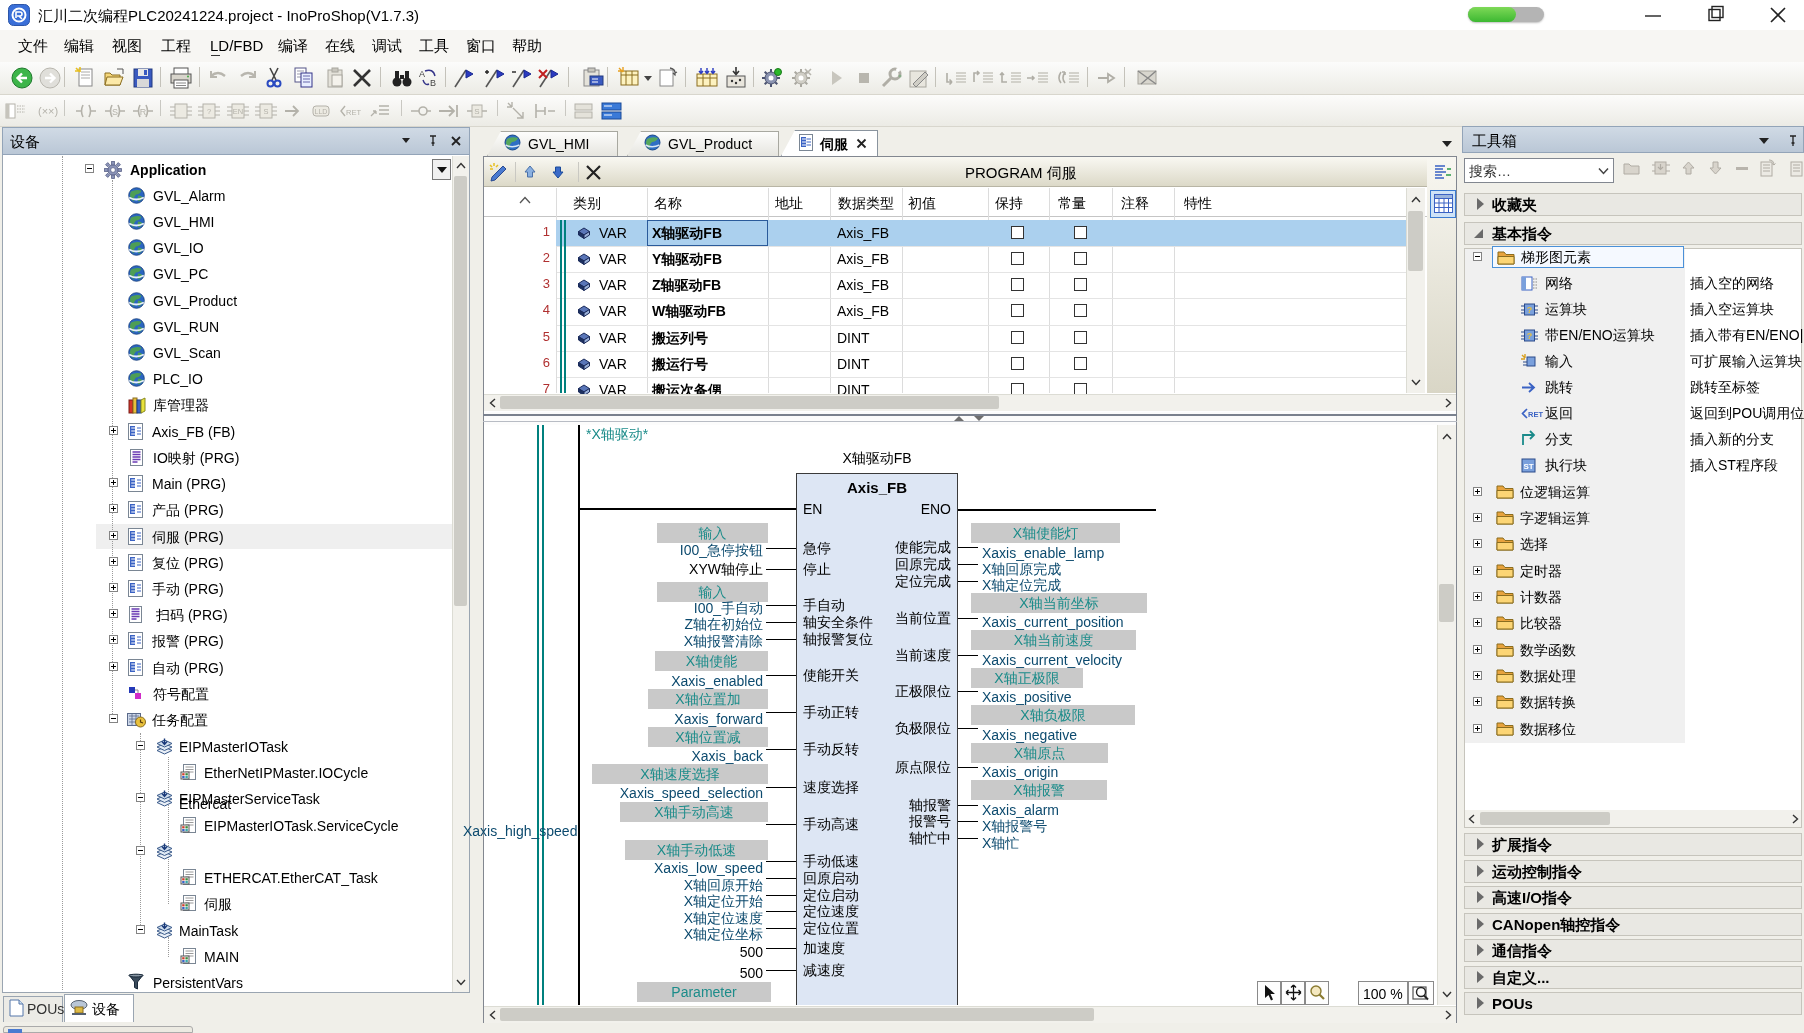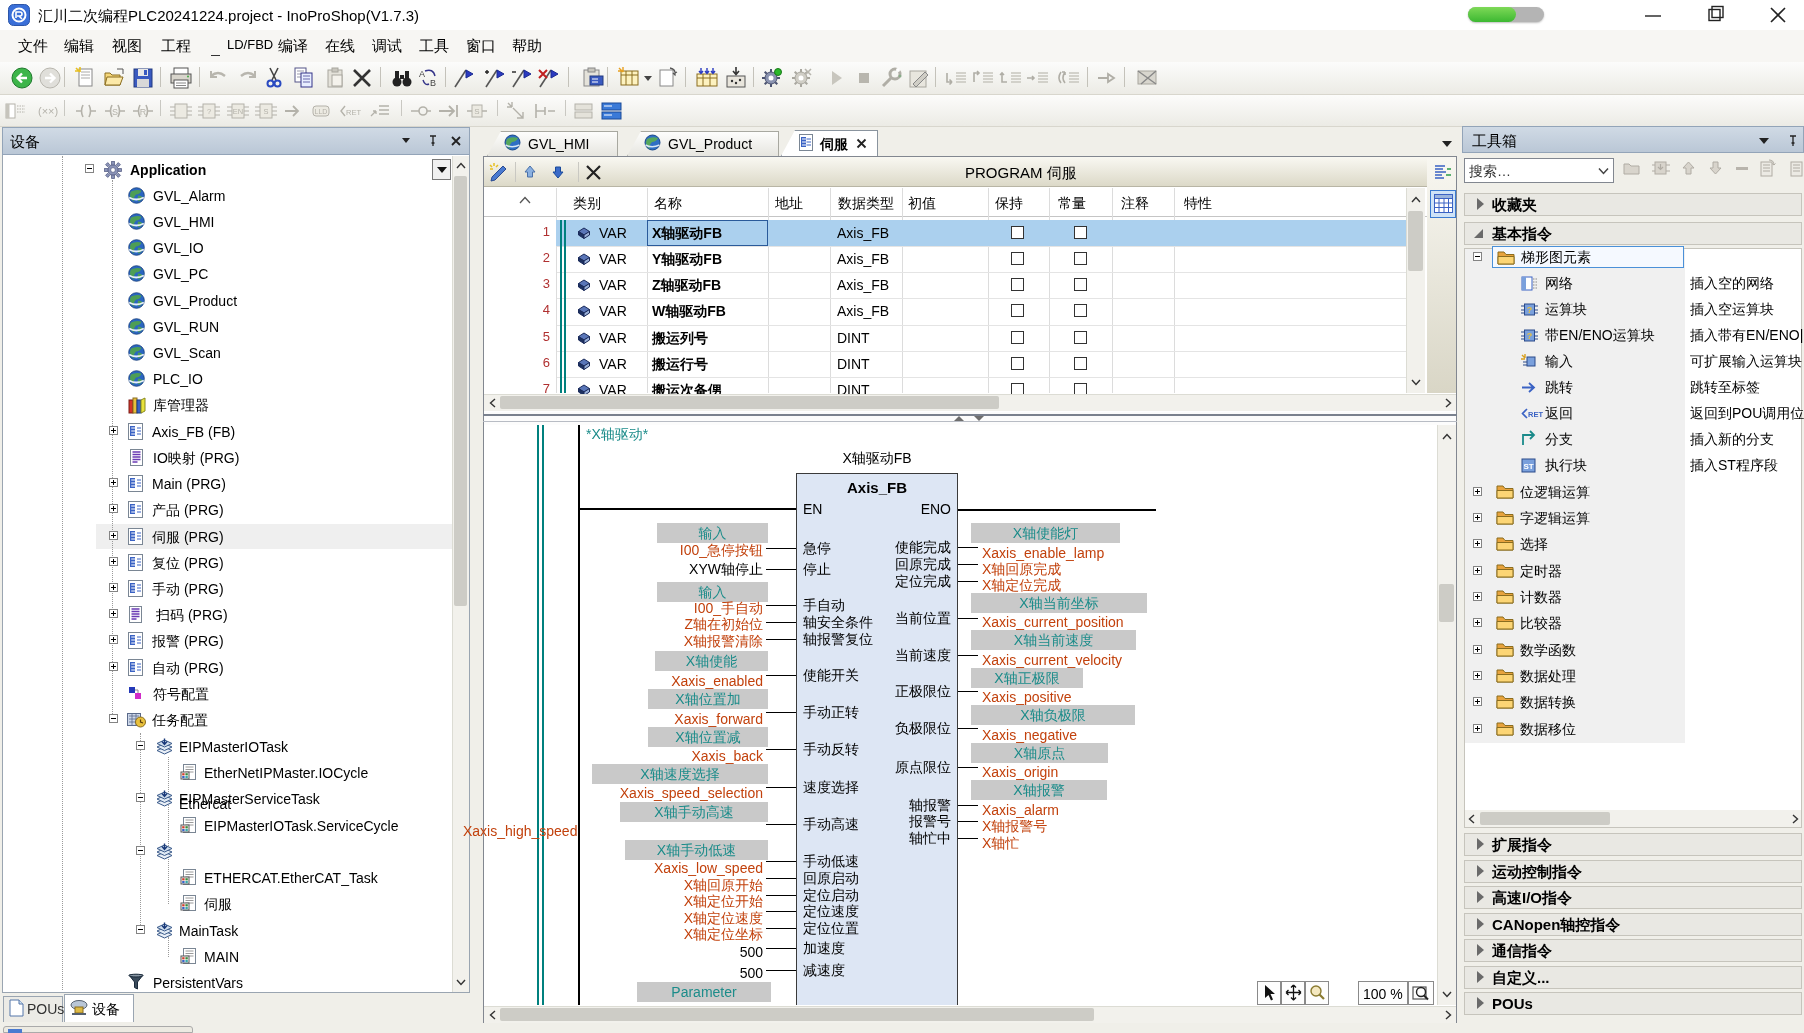--- a/index.html
+++ b/index.html
@@ -1,20 +1,20 @@
 <!DOCTYPE html>
 <html><head><meta charset="utf-8">
 <style>
 *{margin:0;padding:0;box-sizing:border-box}
 html,body{width:1804px;height:1033px;overflow:hidden;background:#f0efe9;
  font-family:"Liberation Sans",sans-serif;-webkit-font-smoothing:antialiased}
 .a{position:absolute}
 .tx{position:absolute;white-space:nowrap;font-size:14px;color:#000}
 .teal{color:#1c8c8a}
-.pur{color:#c2410c}
+.pur{color:#0c4a6e}
 .gbox{position:absolute;background:#c9c9c9;color:#1c8c8a;font-size:14px;text-align:center;white-space:nowrap;line-height:20px;height:20px}
 .exp{position:absolute;width:9px;height:9px;background:#fff;border:1px solid #848484}
 .exp:before{content:"";position:absolute;left:1px;top:3px;width:5px;height:1px;background:#000}
 .exp.plus:after{content:"";position:absolute;left:3px;top:1px;width:1px;height:5px;background:#000}
 .sep1{position:absolute;width:1px;background:#c9c8c2;top:5px;bottom:5px}
 .cb{position:absolute;width:13px;height:13px;background:#fff;border:1px solid #333}
 .hl{position:absolute;height:1px;background:#000}
 .vl{position:absolute;width:1px;background:#000}
 svg{position:absolute;overflow:visible}
 </style></head><body>
@@ -31,21 +31,21 @@
 <path d="M2 10 L18 10" stroke="#222" stroke-width="1.4"></path>
 <rect x="66" y="3.5" width="11" height="11" fill="none" stroke="#222" stroke-width="1.4"></rect>
 <rect x="69" y="0.5" width="11" height="11" fill="none" stroke="#222" stroke-width="1.4"></rect>
 <path d="M128 2 L142 16 M142 2 L128 16" stroke="#222" stroke-width="1.6"></path>
 </svg>
 <div class="a" style="left:0;top:30px;width:1804px;height:32px;background:#f7f6f3"></div>
 <div class="tx" style="left:18px;top:37px;font-size:15px">文件</div>
 <div class="tx" style="left:64px;top:37px;font-size:15px">编辑</div>
 <div class="tx" style="left:112px;top:37px;font-size:15px">视图</div>
 <div class="tx" style="left:161px;top:37px;font-size:15px">工程</div>
-<div class="tx" style="left:227px;top:37px;font-size:13px">LD/FBD</div>
+<div class="tx" style="left:210px;top:37px;font-size:15px">LD/FBD</div>
 <div class="tx" style="left:278px;top:37px;font-size:15px">编译</div>
 <div class="tx" style="left:325px;top:37px;font-size:15px">在线</div>
 <div class="tx" style="left:372px;top:37px;font-size:15px">调试</div>
 <div class="tx" style="left:419px;top:37px;font-size:15px">工具</div>
 <div class="tx" style="left:466px;top:37px;font-size:15px">窗口</div>
 <div class="tx" style="left:512px;top:37px;font-size:15px">帮助</div>
 <div class="a" style="left:211px;top:55px;width:9px;height:1px;background:#333"></div>
 <div class="a" style="left:0;top:62px;width:1804px;height:33px;background:linear-gradient(#fcfcfb,#ecebe5);border-bottom:1px solid #d8d6cd"></div>
 <div class="a" style="left:0;top:95px;width:1804px;height:32px;background:linear-gradient(#fcfcfb,#ecebe5);border-bottom:1px solid #d8d6cd"></div>
 <div class="a" id="tb1" style="left:0;top:62px;width:1804px;height:33px"></div>

